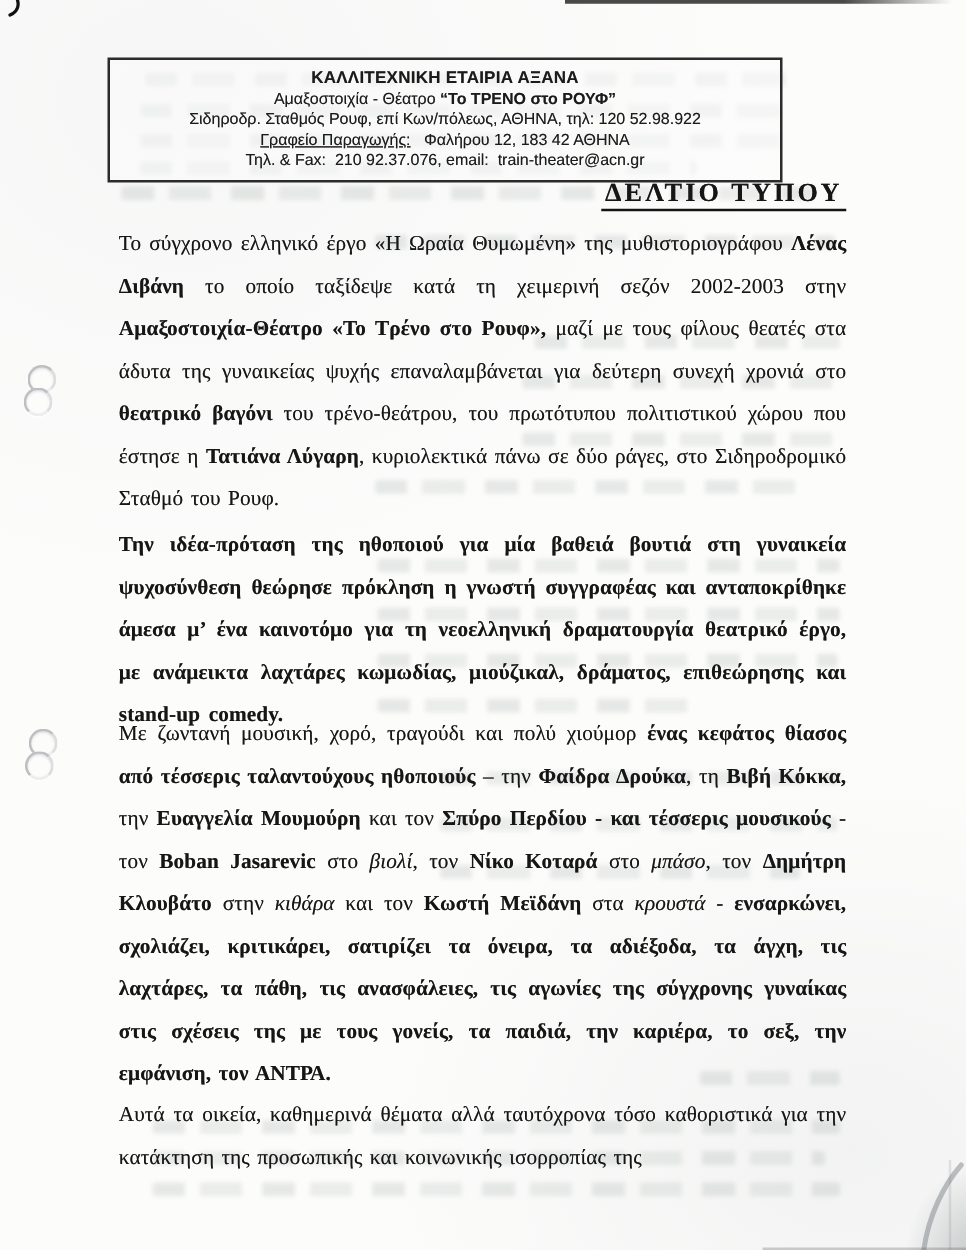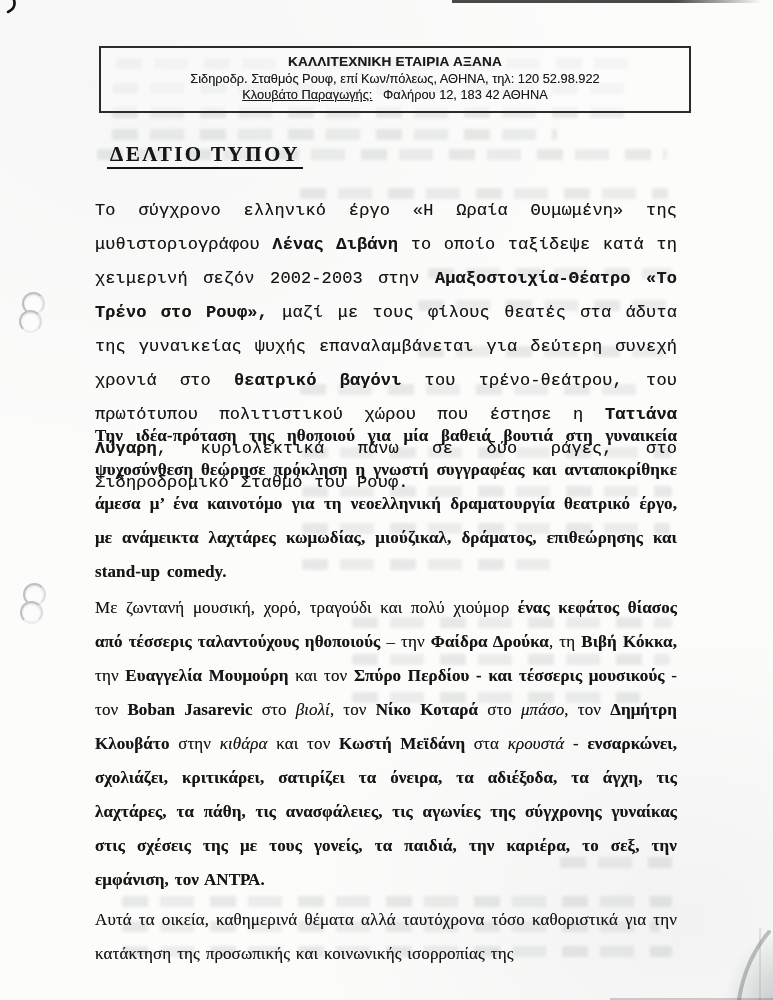--- a/index.html
+++ b/index.html
@@ -47,53 +47,53 @@
     position: absolute; height: 11px; border-radius: 3px;
     background: repeating-linear-gradient(90deg,
       rgba(128,142,137,.34) 0 26px, rgba(128,142,137,0) 26px 38px,
       rgba(128,142,137,.28) 38px 72px, rgba(128,142,137,0) 72px 88px);
     filter: blur(1.6px); opacity: .5; z-index: 1;
   }
 
   
   .content-layer { position: absolute; inset: 0; z-index: 2; }
   .header-box {
-    position: absolute; left: 99px; top: 46px; width: 592px;
+    position: absolute; left: 86px; top: 46px; width: 540px;
     border: 2px solid #2b2b2b;
     padding: 6px 4px 7px;
     text-align: center;
     font-family: "Liberation Sans", sans-serif;
     color: #1b1b1b;
     box-sizing: border-box;
     background: rgba(252,252,251,.55);
     text-shadow: 0 0 .4px rgba(25,25,25,.5);
   }
   .hline { font-size: 12.8px; line-height: 16.5px; white-space: pre-wrap; }
   .hline.first { font-size: 13.6px; font-weight: bold; letter-spacing: .2px; }
 
   .title-wrap {
-    position: absolute; left: 107px; top: 142px; width: 580px;
-    text-align: left;
+    position: absolute; left: 97px; top: 142px; width: 580px;
+    text-align: right;
   }
   .doc-title {
     font-weight: bold; font-size: 21px; letter-spacing: 2.5px;
     border-bottom: 2.5px solid #141414; padding: 0 3px 1px;
     text-shadow: 0 0 .5px rgba(20,20,20,.6);
   }
 
   .para {
     position: absolute; left: 95px; width: 582px;
     font-size: 17px; line-height: 34px; text-align: justify;
     word-spacing: 1.5px; letter-spacing: .1px;
     text-shadow: 0 0 .5px rgba(22,22,22,.55);
   }
-  .para.p1 { top: 194px; font-family: Liberation Mono, monospace; }
+  .para.p1 { top: 178px; }
   .para.p2 { top: 419px; word-spacing: 2.5px; }
-  .para.p3 { top: 591px; }
-  .para.p4 { top: 903px; }
+  .para.p3 { top: 570px; }
+  .para.p4 { top: 875px; }
 
   .r-n { font-weight: normal; }
   .r-b { font-weight: bold; }
   .r-i { font-style: italic; }
   .r-u { text-decoration: underline; }
 </style>
 </head>
 <body>
 
 <div class="scan">
@@ -132,22 +132,24 @@
   <svg class="artifact" style="right:0; bottom:0;" width="60" height="72" viewBox="0 0 60 72">
     <path d="M56,4 C42,20 30,44 26,72" fill="none" stroke="rgba(100,105,112,0.4)" stroke-width="4" stroke-linecap="round"></path>
   </svg>
   <div class="artifact scan-line-bottom"></div>
   <div class="artifact edge-right"></div>
 
   <div class="content-layer">
 
     <div class="header-box">
       <div class="hline first"><span class="r-b">ΚΑΛΛΙΤΕΧΝΙΚΗ ΕΤΑΙΡΙΑ ΑΞΑΝΑ</span></div>
+      <div class="hline"><span class="r-n">Αμαξοστοιχία - Θέατρο </span><span class="r-b">“Το ΤΡΕΝΟ στο ΡΟΥΦ”</span></div>
       <div class="hline"><span class="r-n">Σιδηροδρ. Σταθμός Ρουφ, επί Κων/πόλεως, ΑΘΗΝΑ, τηλ: 120 52.98.922</span></div>
-      <div class="hline"><span class="r-u">Κλουβάτο Παραγωγής:</span><span class="r-n">   Φαλήρου 12, 183 42 ΑΘΗΝΑ</span></div>
+      <div class="hline"><span class="r-u">Γραφείο Παραγωγής:</span><span class="r-n">   Φαλήρου 12, 183 42 ΑΘΗΝΑ</span></div>
+      <div class="hline"><span class="r-n">Τηλ. &amp; Fax:  210 92.37.076, email:  train-theater@acn.gr</span></div>
     </div>
 
     <div class="title-wrap">
       <span class="doc-title">ΔΕΛΤΙΟ ΤΥΠΟΥ</span>
     </div>
 
     <div class="para p1"><span class="r-n">Το σύγχρονο ελληνικό έργο «Η Ωραία Θυμωμένη» της μυθιστοριογράφου </span><span class="r-b">Λένας Διβάνη</span><span class="r-n"> το οποίο ταξίδεψε κατά τη χειμερινή σεζόν 2002-2003 στην </span><span class="r-b">Αμαξοστοιχία-Θέατρο «Το Τρένο στο Ρουφ»,</span><span class="r-n"> μαζί με τους φίλους θεατές στα άδυτα της γυναικείας ψυχής επαναλαμβάνεται για δεύτερη συνεχή χρονιά στο </span><span class="r-b">θεατρικό βαγόνι</span><span class="r-n"> του τρένο-θεάτρου, του πρωτότυπου πολιτιστικού χώρου που έστησε η </span><span class="r-b">Τατιάνα Λύγαρη</span><span class="r-n">, κυριολεκτικά πάνω σε δύο ράγες, στο Σιδηροδρομικό Σταθμό του Ρουφ.</span></div>
     <div class="para p2"><span class="r-b">Την ιδέα-πρόταση της ηθοποιού για μία βαθειά βουτιά στη γυναικεία ψυχοσύνθεση θεώρησε πρόκληση η γνωστή συγγραφέας και ανταποκρίθηκε άμεσα μ’ ένα καινοτόμο για τη νεοελληνική δραματουργία θεατρικό έργο, με ανάμεικτα λαχτάρες κωμωδίας, μιούζικαλ, δράματος, επιθεώρησης και stand-up comedy.</span></div>
     <div class="para p3"><span class="r-n">Με ζωντανή μουσική, χορό, τραγούδι και πολύ χιούμορ </span><span class="r-b">ένας κεφάτος θίασος από τέσσερις ταλαντούχους ηθοποιούς</span><span class="r-n"> – την </span><span class="r-b">Φαίδρα Δρούκα</span><span class="r-n">, τη </span><span class="r-b">Βιβή Κόκκα,</span><span class="r-n"> την </span><span class="r-b">Ευαγγελία Μουμούρη</span><span class="r-n"> και τον </span><span class="r-b">Σπύρο Περδίου - και τέσσερις μουσικούς</span><span class="r-n"> - τον </span><span class="r-b">Boban Jasarevic</span><span class="r-n"> στο </span><span class="r-i">βιολί</span><span class="r-n">, τον </span><span class="r-b">Νίκο Κοταρά</span><span class="r-n"> στο </span><span class="r-i">μπάσο</span><span class="r-n">, τον </span><span class="r-b">Δημήτρη Κλουβάτο</span><span class="r-n"> στην </span><span class="r-i">κιθάρα</span><span class="r-n"> και τον </span><span class="r-b">Κωστή Μεϊδάνη</span><span class="r-n"> στα </span><span class="r-i">κρουστά</span><span class="r-n"> - </span><span class="r-b">ενσαρκώνει, σχολιάζει, κριτικάρει, σατιρίζει τα όνειρα, τα αδιέξοδα, τα άγχη, τις λαχτάρες, τα πάθη, τις ανασφάλειες, τις αγωνίες της σύγχρονης γυναίκας στις σχέσεις της με τους γονείς, τα παιδιά, την καριέρα, το σεξ, την εμφάνιση, τον ΑΝΤΡΑ.</span></div>
     <div class="para p4"><span class="r-n">Αυτά τα οικεία, καθημερινά θέματα αλλά ταυτόχρονα τόσο καθοριστικά για την κατάκτηση της προσωπικής και κοινωνικής ισορροπίας της</span></div>

